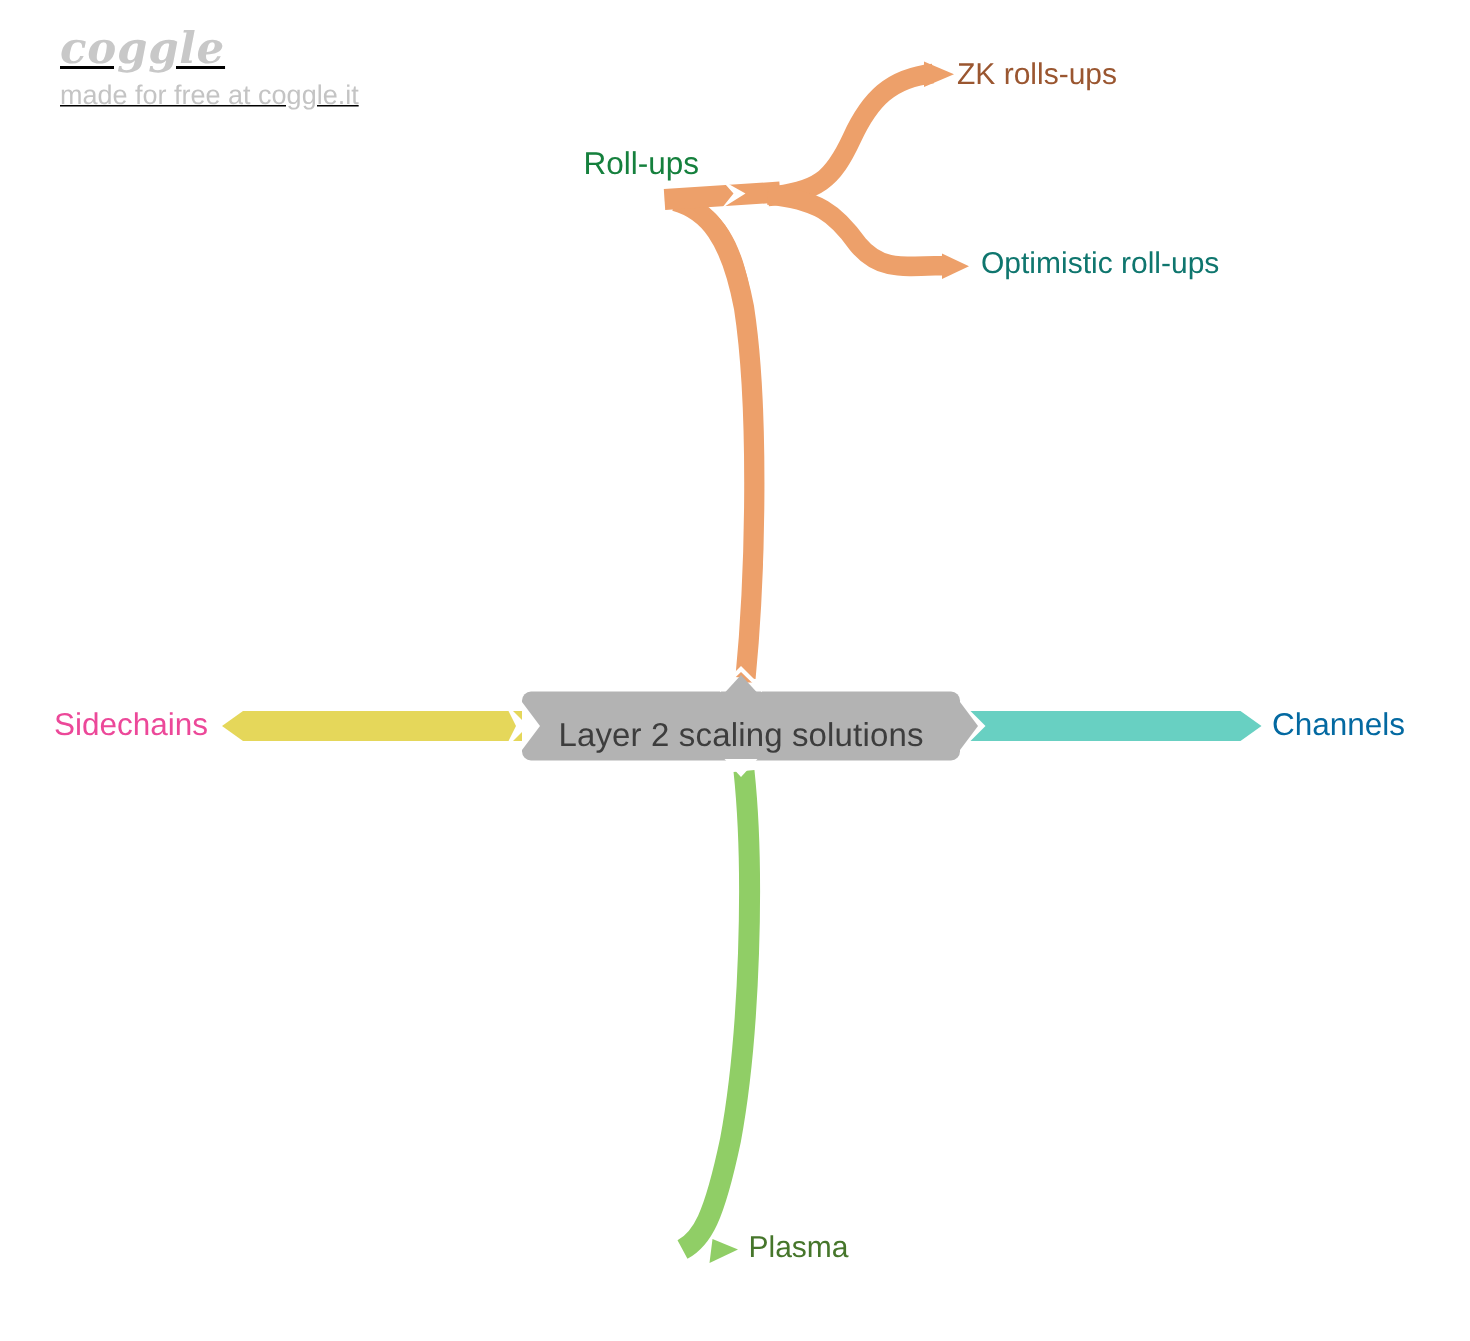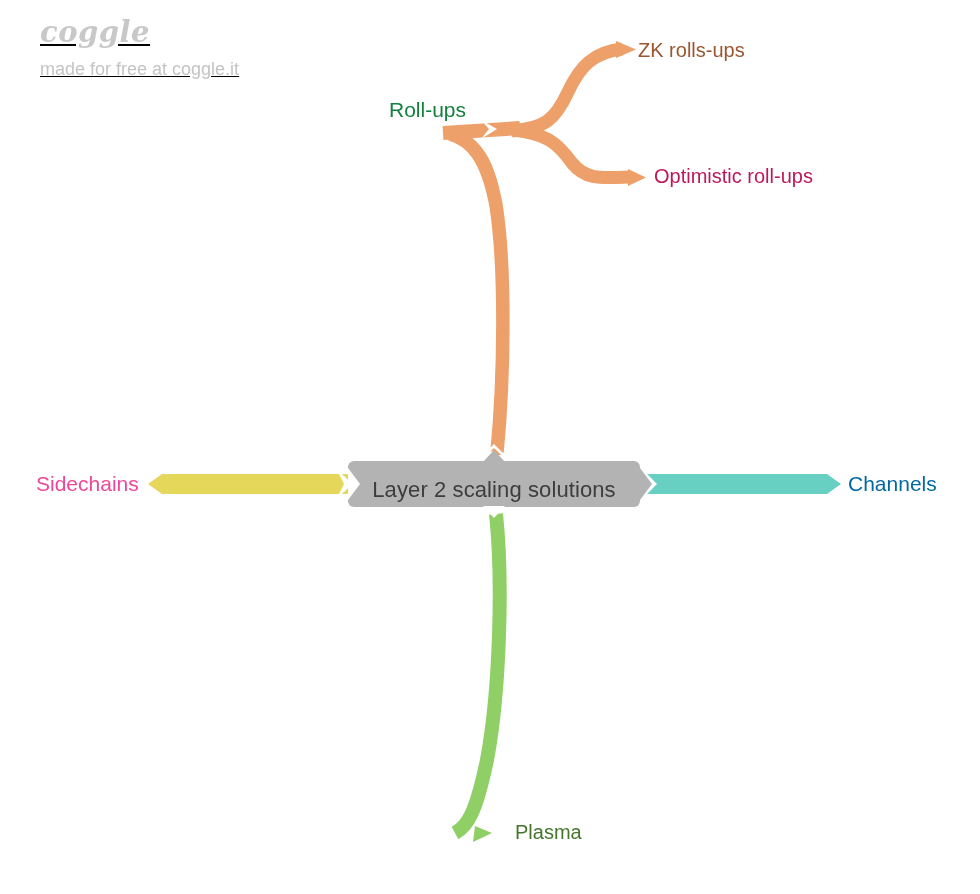--- a/index.html
+++ b/index.html
@@ -28,21 +28,21 @@
     font-family: "DejaVu Serif", serif;
     font-style: italic;
     font-weight: 700;
     font-size: 29px;
     letter-spacing: 0.5px;
     color: #c8c8c8;
     line-height: 1;
     user-select: none;
   }
   #coggle-tagline {
-    margin-top: 13px;
+    margin-top: 7px;
     font-family: "Liberation Sans", sans-serif;
     font-size: 18px;
     color: #c4c4c4;
     line-height: 1;
     white-space: nowrap;
   }
 
   
   #mindmap-canvas {
     position: absolute;
@@ -63,24 +63,24 @@
     position: absolute;
     font-family: "Liberation Sans", sans-serif;
     font-size: 21px;
     line-height: 1;
     white-space: nowrap;
     user-select: none;
   }
 
   #label-rollups        { left: 389px;  top: 99px;  color: #15803d; }
   #label-zk-rollups     { left: 638px;  top: 40px;  color: #9a5630; font-size: 20px; }
-  #label-optimistic     { left: 654px;  top: 166px; color: #be185d; font-size: 20px; }
+  #label-optimistic     { left: 654px;  top: 166px; color: #0f766e; font-size: 20px; }
   #label-sidechains     { left: 36px;   top: 473px; color: #ec4899; }
   #label-channels       { left: 848px;  top: 473px; color: #0369a1; }
-  #label-plasma         { left: 499px;  top: 822px; color: #46762b; font-size: 20px; margin-left: 16px; }
+  #label-plasma         { left: 499px;  top: 822px; color: #46762b; font-size: 20px; }
 
   
   #central-node {
     position: absolute;
     left: 348px;
     top: 461px;
     width: 292px;
     height: 46px;
   }
   #central-node-text {

